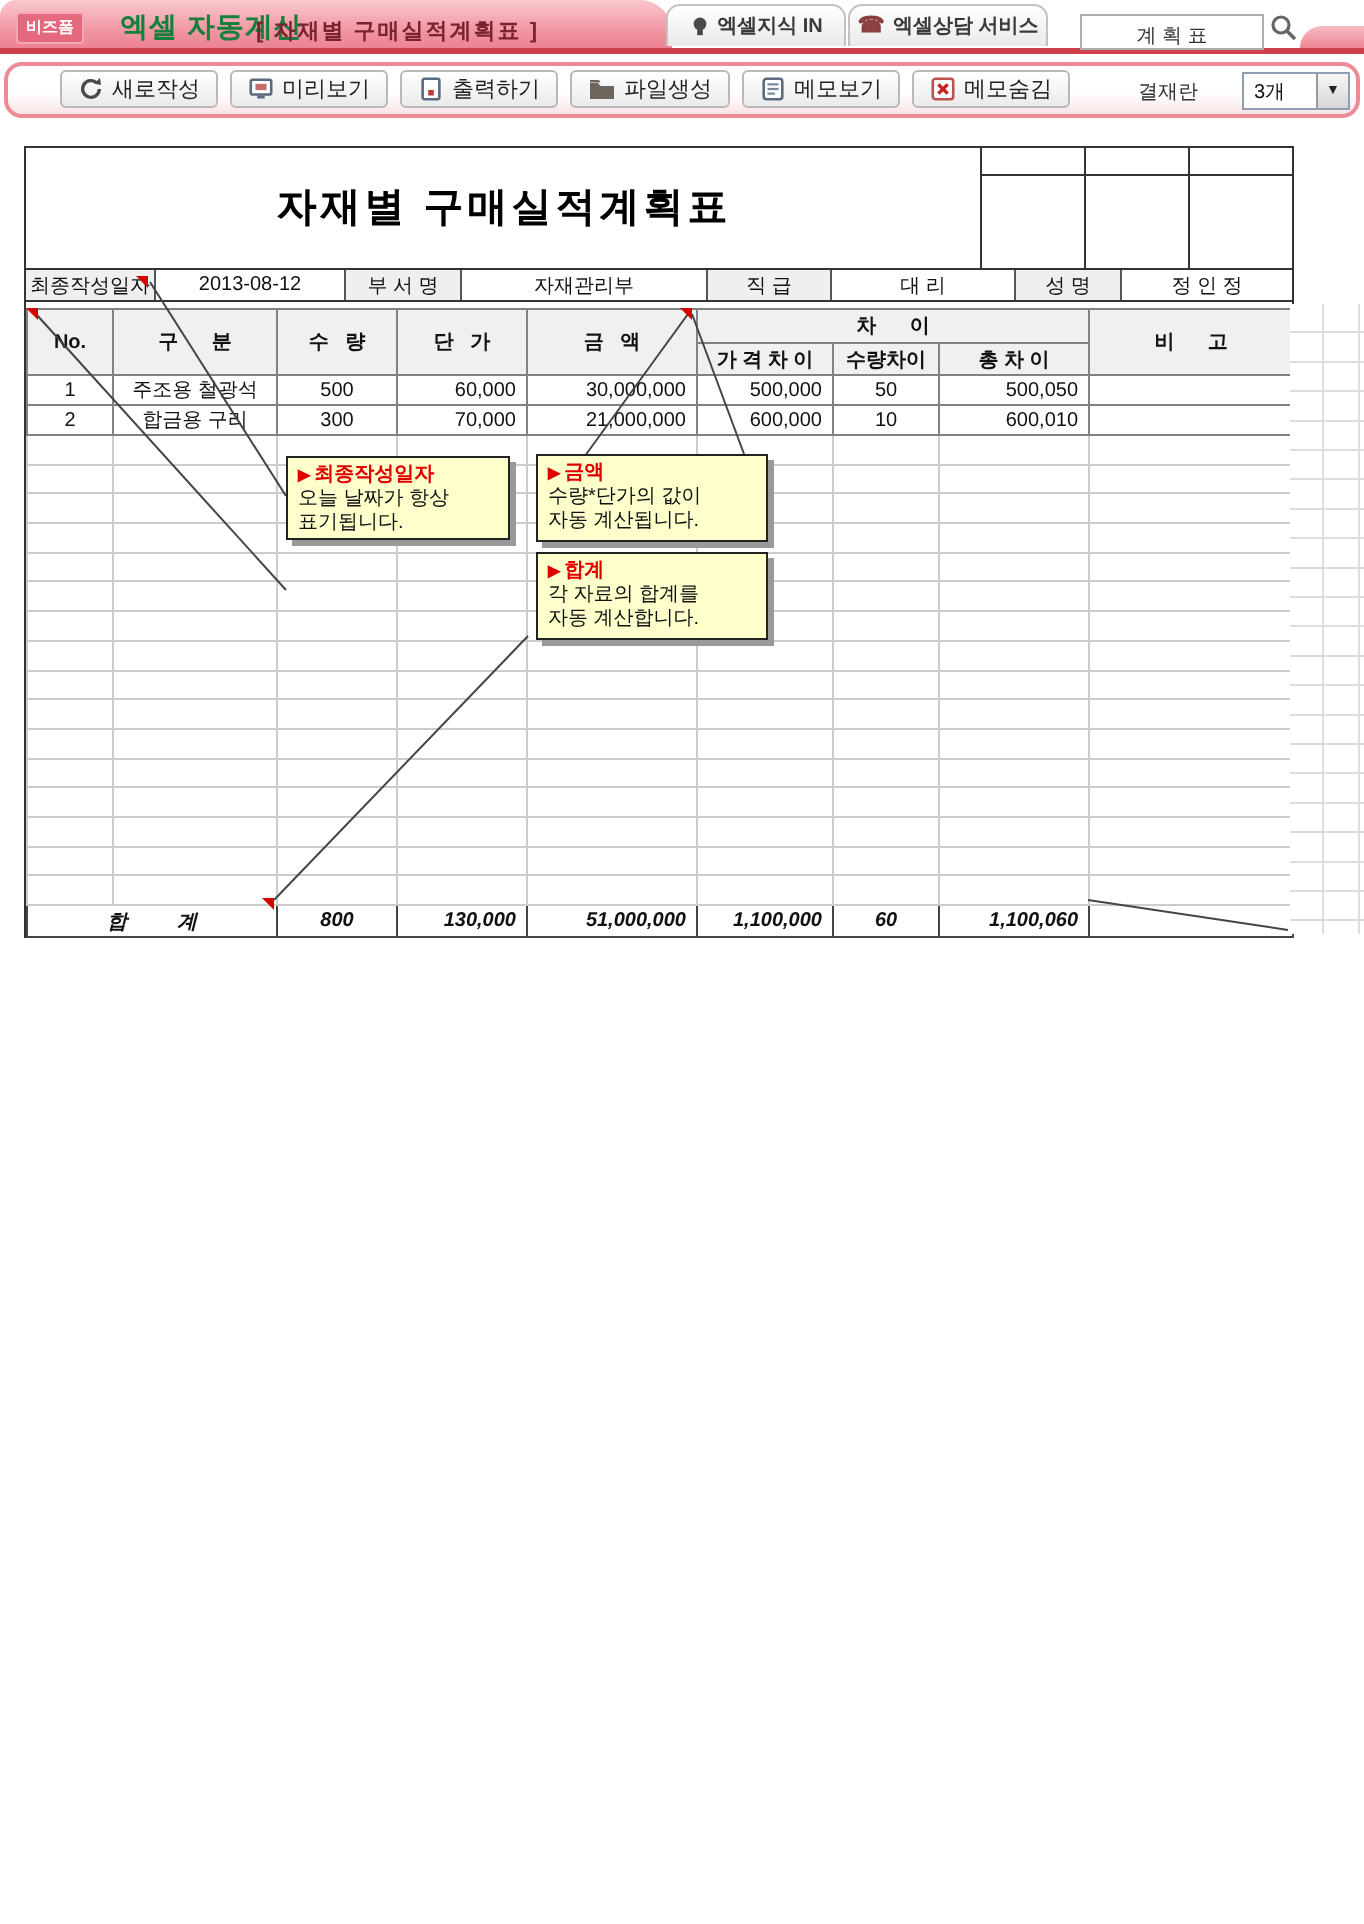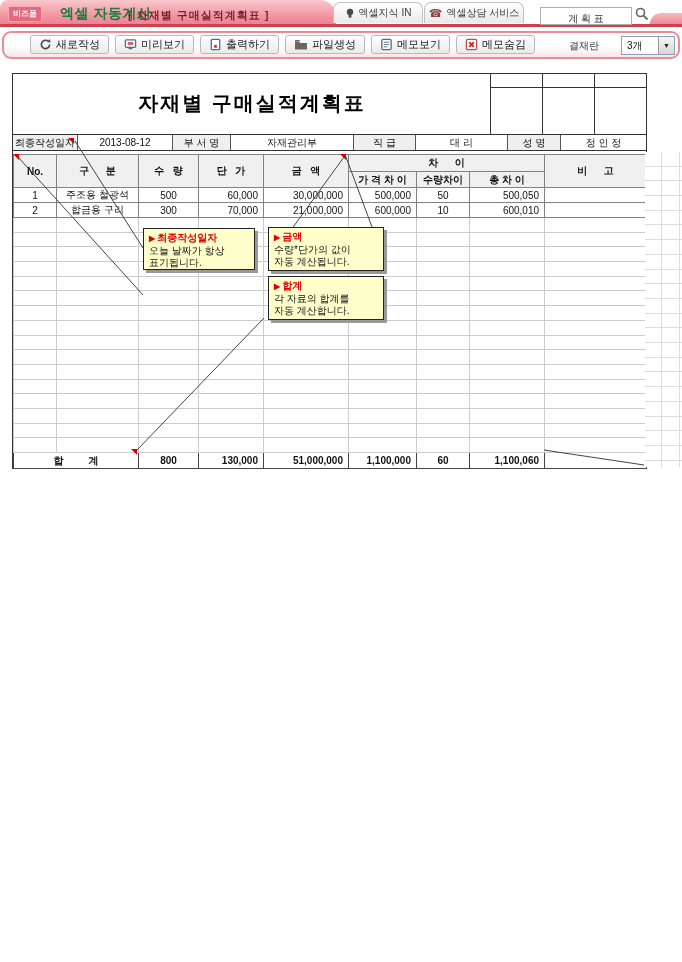--- a/index.html
+++ b/index.html
@@ -13,21 +13,21 @@
       background:linear-gradient(#f9c7cd,#f0909d 70%,#ec8090);border-radius:8px 16px 0 0;}
   .topbar-line{position:absolute;left:0;top:24px;width:682px;height:3px;background:#cf3f4e;}
   .topbar-cap{position:absolute;right:0;top:13px;width:32px;height:11px;
       background:linear-gradient(#f7bac1,#ee8795);border-top-left-radius:14px;}
   .brand-badge{position:absolute;left:8px;top:6px;background:#e4697e;color:#fff;
       font-size:8px;font-weight:bold;padding:1px 4px 2px;border-radius:2px;border:1px solid #f3aab4;}
   .brand{position:absolute;left:60px;top:5px;font-size:14px;font-weight:bold;color:#15803d;letter-spacing:0.5px;}
   .doc-tab{position:absolute;left:128px;top:8px;font-size:11px;font-weight:bold;color:#7c2330;letter-spacing:1px;}
   .tab{position:absolute;top:2px;height:20px;border:1px solid #c2c2c2;border-bottom:none;
       border-radius:7px 7px 0 0;background:linear-gradient(#ffffff,#e9e9e9);
-      display:flex;align-items:center;justify-content:center;gap:4px;font-size:10px;font-weight:normal;color:#3a3a3a;}
+      display:flex;align-items:center;justify-content:center;gap:4px;font-size:10px;font-weight:bold;color:#3a3a3a;}
   .tab1{left:333px;width:88px;} .tab2{left:424px;width:98px;}
   .phone-glyph{font-size:11px;color:#8a4040;line-height:1;}
   .searchbox{position:absolute;left:540px;top:7px;width:90px;height:16px;border:1px solid #adadad;
       background:#fff;}
   .searchbox input{width:100%;height:100%;border:none;outline:none;text-align:center;
       font-size:10px;font-family:"Liberation Sans",sans-serif;color:#333;background:transparent;padding:0;}
   .search-ic{position:absolute;left:634px;top:6px;width:16px;height:16px;cursor:pointer;}
 
   
   .toolbar{position:absolute;left:2px;top:31px;width:674px;height:24px;border:2px solid #ec8b96;
@@ -55,21 +55,21 @@
   .info-row{position:absolute;left:0;top:60px;width:633px;height:17px;display:flex;
       border-top:1px solid #333;border-bottom:1px solid #333;box-sizing:border-box;}
   .info-row .cell{border-right:1px solid #555;display:flex;align-items:center;justify-content:center;
       font-size:10px;box-sizing:border-box;height:100%;}
   .info-row .cell:last-child{border-right:none;}
   .lbl{background:#efefef;}
   .main-table{position:absolute;left:0;top:80px;width:633px;border-collapse:collapse;table-layout:fixed;}
   .main-table td,.main-table th{border:1px solid #828282;font-size:10px;padding:0 5px;
       overflow:hidden;box-sizing:border-box;}
   .main-table th{background:#f0f0f0;font-weight:bold;padding:0;}
-  .r-hd1{height:17px;} .r-hd2{height:16px;} .r-data{height:14.5px;} .r-empty{height:14.7px;} .r-total{height:16px;}
+  .r-hd1{height:17px;} .r-hd2{height:16px;} .r-data{height:14.5px;} .r-empty{height:14.7px;} .r-total{height:16px;font-style:italic;}
   .r-empty td{border:1px solid #cccccc;}
   .r-total td{border:1px solid #444;font-weight:bold;}
   .ta-c{text-align:center;} .ta-r{text-align:right;}
 
   
   .faint-grid{position:absolute;left:645px;top:152px;width:37px;height:315px;
       background:repeating-linear-gradient(to bottom,#ffffff 0 13.7px,#dddddd 13.7px 14.7px);}
   .faint-v{position:absolute;top:152px;width:1px;height:315px;background:#ddd;}
 
   

